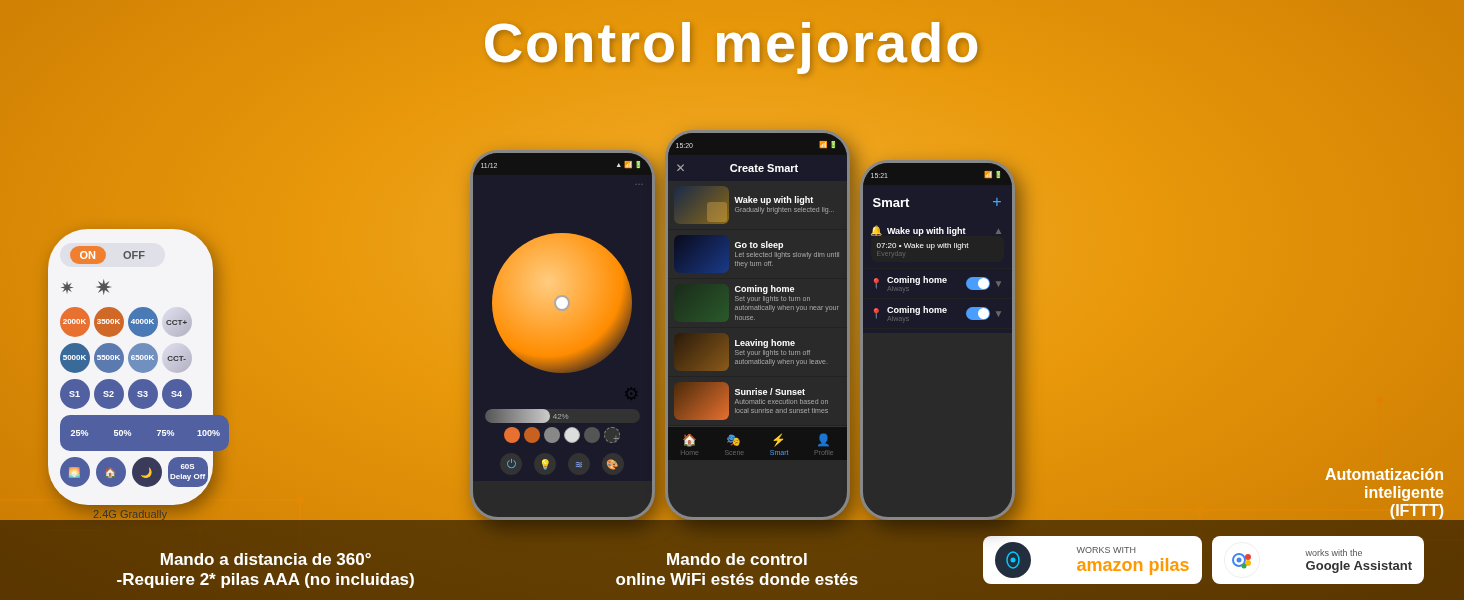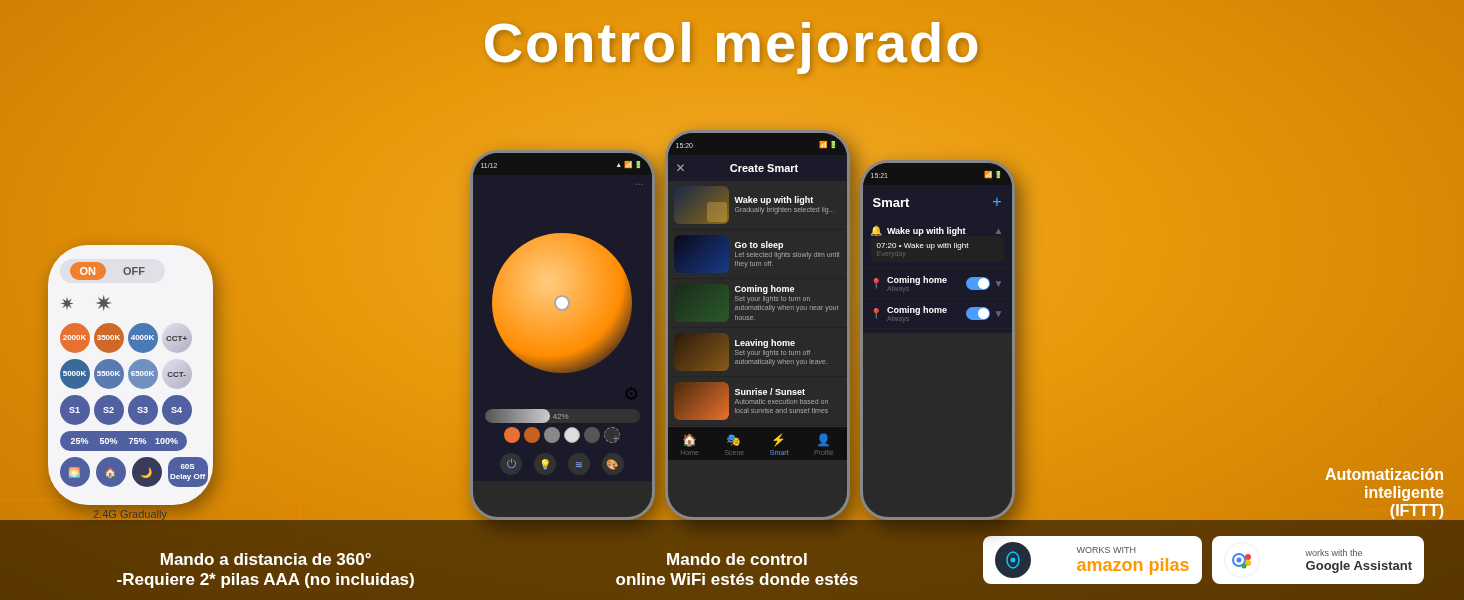--- a/index.html
+++ b/index.html
@@ -151,23 +151,23 @@
       display: flex;
       align-items: center;
       justify-content: center;
       font-size: 9px;
       color: white;
       font-weight: bold;
     }
     .percent-row {
       background: #5060a0;
       border-radius: 10px;
-      padding: 5px 8px;
-      display: flex;
-      gap: 5px;
+      padding: 13px 8px;
+      display: flex;
+      gap: 19px;
     }
     .pct-btn {
       color: white;
       font-size: 9px;
       font-weight: bold;
       min-width: 24px;
       text-align: center;
     }
     .action-row {
       display: flex;

